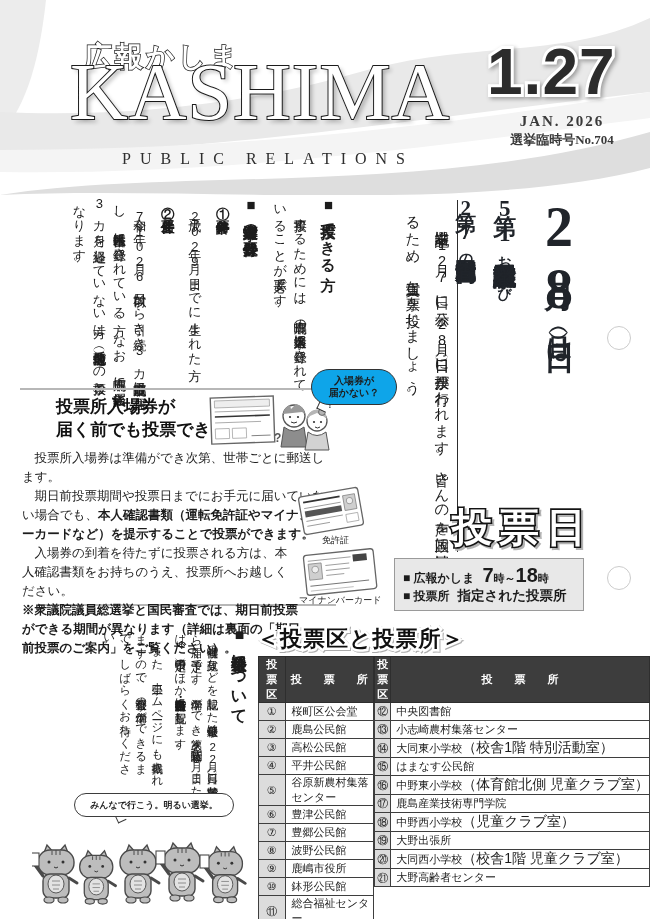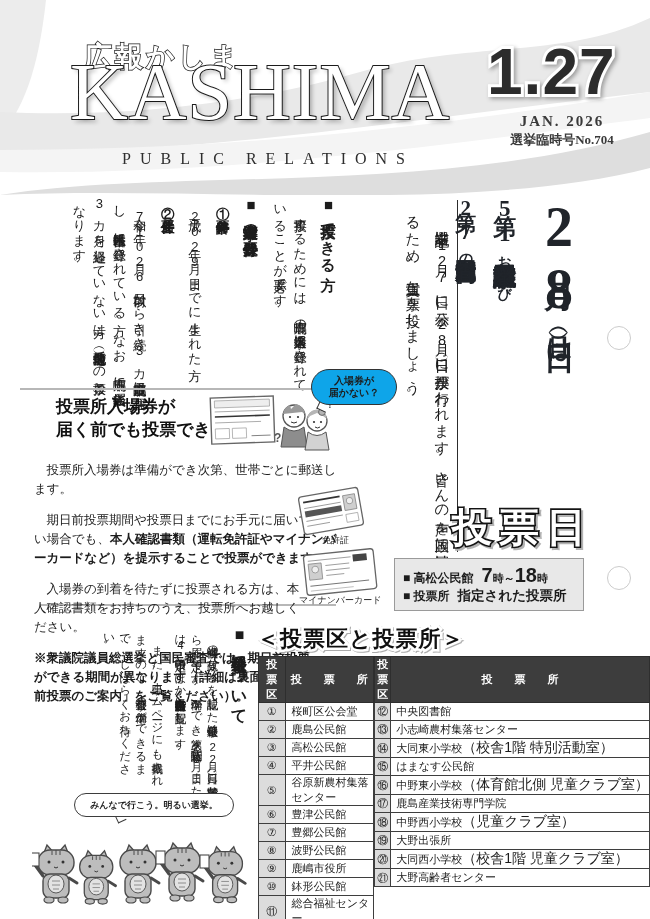--- a/index.html
+++ b/index.html
@@ -49,21 +49,21 @@
   .info-row{display:flex;align-items:baseline;gap:8px;}
   .info-label{font-size:12px;font-weight:800;white-space:nowrap;}
   .info-big{font-size:20px;font-weight:800;}
   .info-small{font-size:11px;font-weight:700;}
   .info-place{font-size:13.5px;font-weight:700;}
   .hole{position:absolute;width:22px;height:22px;border:1.2px solid #ccc;border-radius:50%;background:#fff;}
   .divider{position:absolute;height:2px;background:#b7b7b7;}
   
   .ticket-title{position:absolute;left:56px;top:396px;font-size:17px;font-weight:800;line-height:1.35;color:#111;}
   .ticket-body{position:absolute;left:22px;top:449px;font-size:12.5px;line-height:1.52;}
-  .ticket-body p{margin:12px;}
+  .ticket-body p{margin:0;}
   .w-full{width:314px;} .w-mid{width:274px;} .w-note{width:284px;}
   .bold{font-weight:800;}
   .bubble{position:absolute;left:311px;top:369px;width:86px;height:36px;border:1.5px solid #333;
       border-radius:18px;background:#0ea5e9;font-size:10px;font-weight:700;display:flex;align-items:center;
       justify-content:center;text-align:center;line-height:1.25;box-sizing:border-box;z-index:3;}
   .bubble-tail{position:absolute;left:318px;top:401px;width:9px;height:9px;background:#fff;
       border-right:1.5px solid #333;border-bottom:1.5px solid #333;transform:rotate(115deg);z-index:2;}
   .card-label{position:absolute;font-size:9px;color:#222;}
   .illu{position:absolute;}
   
@@ -126,21 +126,21 @@
       <span class="hl-num">2</span><span class="hl-unit">月</span><span class="hl-num">8</span><span class="hl-unit">日</span><span class="hl-paren">（日）</span><span class="hl-suffix">は、</span>
     </p>
     <p class="hl-line1"><span>第51回衆議院議員総選挙</span><span class="hl-small">および</span></p>
     <p class="hl-line2"><span>第27回最高裁判所裁判官国民審査</span><span class="hl-small">の</span></p>
   </div>
 
   <div class="voting-day">投票日</div>
 
   <div class="info-box">
     <div class="info-row">
-      <span class="info-label">■ 高松公民館</span>
+      <span class="info-label">■ 広報かしま</span>
       <span><span class="info-big">7</span><span class="info-small">時</span><span class="info-small">～</span><span class="info-big">18</span><span class="info-small">時</span></span>
     </div>
     <div class="info-row">
       <span class="info-label">■ 投票所</span>
       <span class="info-place">指定された投票所</span>
     </div>
   </div>
 
   <div class="hole" style="left:607px;top:326px;"></div>
   <div class="hole" style="left:607px;top:566px;"></div>

